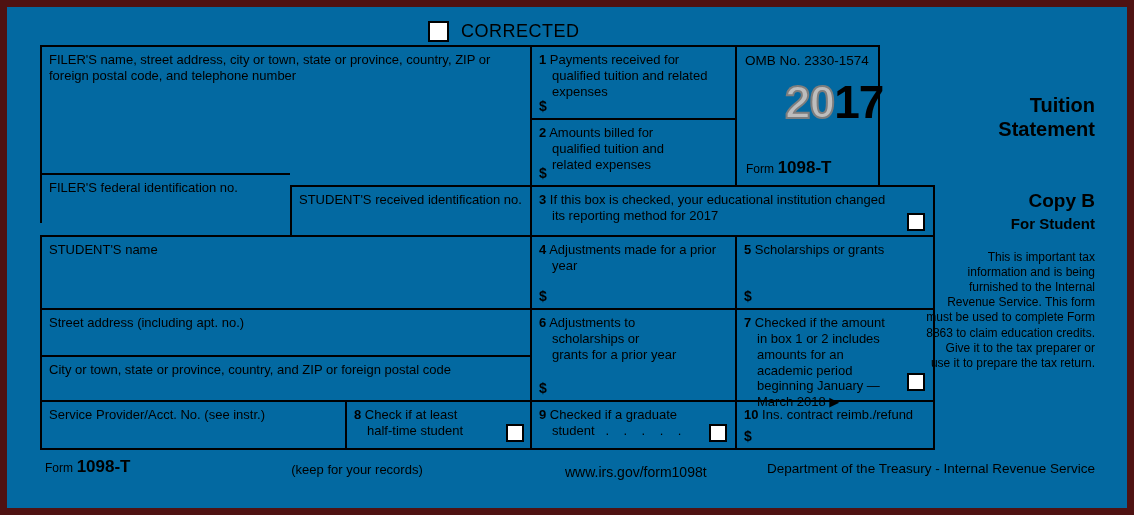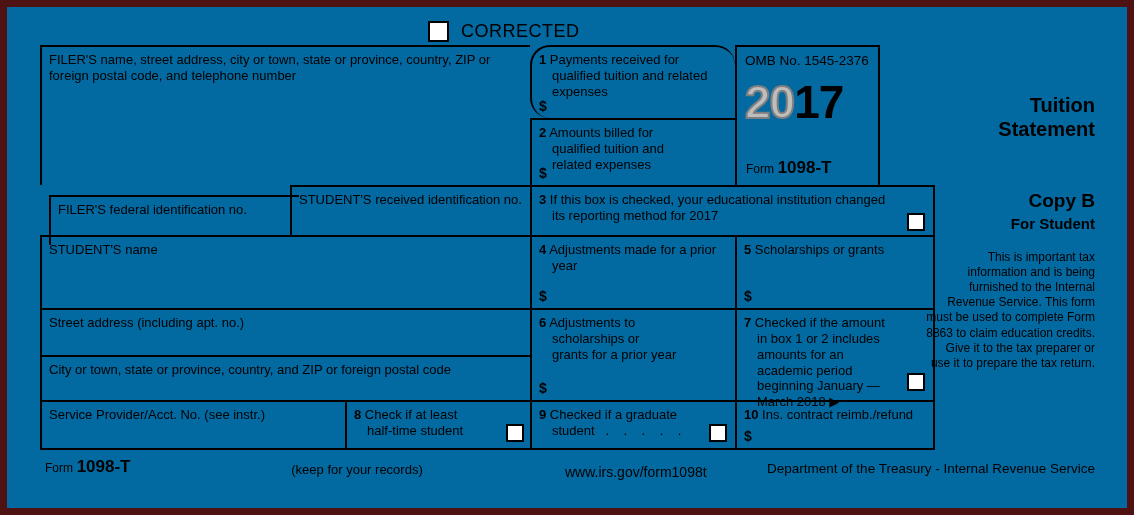--- a/index.html
+++ b/index.html
@@ -28,21 +28,21 @@
   .cb{position:absolute;width:18px;height:18px;border:2px solid #000;background:#fff;box-sizing:border-box;}
   .pre{white-space:pre;}
   b{font-weight:bold;}
 
   .corrected-row{position:absolute;left:421px;top:14px;display:flex;align-items:center;gap:12px;}
   .corrected-box{width:21px;height:21px;border:2px solid #000;box-sizing:border-box;background:#fff;}
   .corrected-label{font-size:18px;letter-spacing:0.5px;}
 
   .omb-cell{padding:6px 8px;}
   .omb-no{font-size:13.5px;}
-  .year{margin-top:10px;font-size:46px;font-weight:bold;line-height:1;letter-spacing:-1px;white-space:nowrap;}
+  .year{margin-top:10px;font-size:46px;font-weight:bold;line-height:1;letter-spacing:-1px;white-space:nowrap;margin-left:40px;}
   .yr20{color:#bdbdbd;-webkit-text-stroke:2px #7e7e7e;}
   .yr17{color:#000;}
   .form-id{position:absolute;left:9px;bottom:6px;white-space:nowrap;}
   .form-word{font-size:12px;}
   .form-num{font-size:17px;font-weight:bold;}
 
   .right-col{position:absolute;right:32px;text-align:right;}
   .tuition{top:86px;width:220px;font-size:20px;font-weight:bold;line-height:1.2;}
   .copyb{top:184px;width:220px;}
   .copyb .cb-title{font-size:19px;font-weight:bold;line-height:1.1;}
@@ -64,37 +64,37 @@
 
   <div class="corrected-row">
     <div class="corrected-box"></div>
     <div class="corrected-label">CORRECTED</div>
   </div>
 
   <div class="cell" style="left:33px;top:38px;width:490px;height:140px;">
     <p class="lbl">FILER'S name, street address, city or town, state or province, country, ZIP or foreign postal code, and telephone number</p>
   </div>
 
-  <div class="cell" style="left:523px;top:38px;width:205px;height:73px;border-radius:20px;">
+  <div class="cell" style="left:523px;top:38px;width:205px;height:73px;">
     <p class="hang"><b>1</b> <span>Payments received for qualified tuition and related expenses</span></p>
     <span class="dollar">$</span>
   </div>
 
   <div class="cell" style="left:523px;top:111px;width:205px;height:67px;">
     <p class="hang" style="padding-right:30px;"><b>2</b> <span>Amounts billed for qualified tuition and related expenses</span></p>
     <span class="dollar">$</span>
   </div>
 
   <div class="cell b-r omb-cell" style="left:728px;top:38px;width:145px;height:140px;">
-    <div class="omb-no">OMB No. 1545-2376</div>
+    <div class="omb-no">OMB No. 2330-1574</div>
     <div class="year"><span class="yr20">20</span><span class="yr17">17</span></div>
     <div class="form-id"><span class="form-word">Form</span> <span class="form-num">1098-T</span></div>
   </div>
 
-  <div class="cell" style="left:33px;top:188px;width:250px;height:50px;margin-left:9px;">
+  <div class="cell" style="left:33px;top:166px;width:250px;height:50px;">
     <p class="lbl">FILER'S federal identification no.</p>
   </div>
   <div class="cell" style="left:283px;top:178px;width:240px;height:50px;">
     <p class="lbl">STUDENT'S received identification no.</p>
   </div>
   <div class="cell b-r" style="left:523px;top:178px;width:405px;height:50px;">
     <p class="hang" style="padding-right:36px;"><b>3</b> <span>If this box is checked, your educational institution changed its reporting method for 2017</span></p>
     <div class="cb" style="right:8px;bottom:4px;"></div>
   </div>
 

